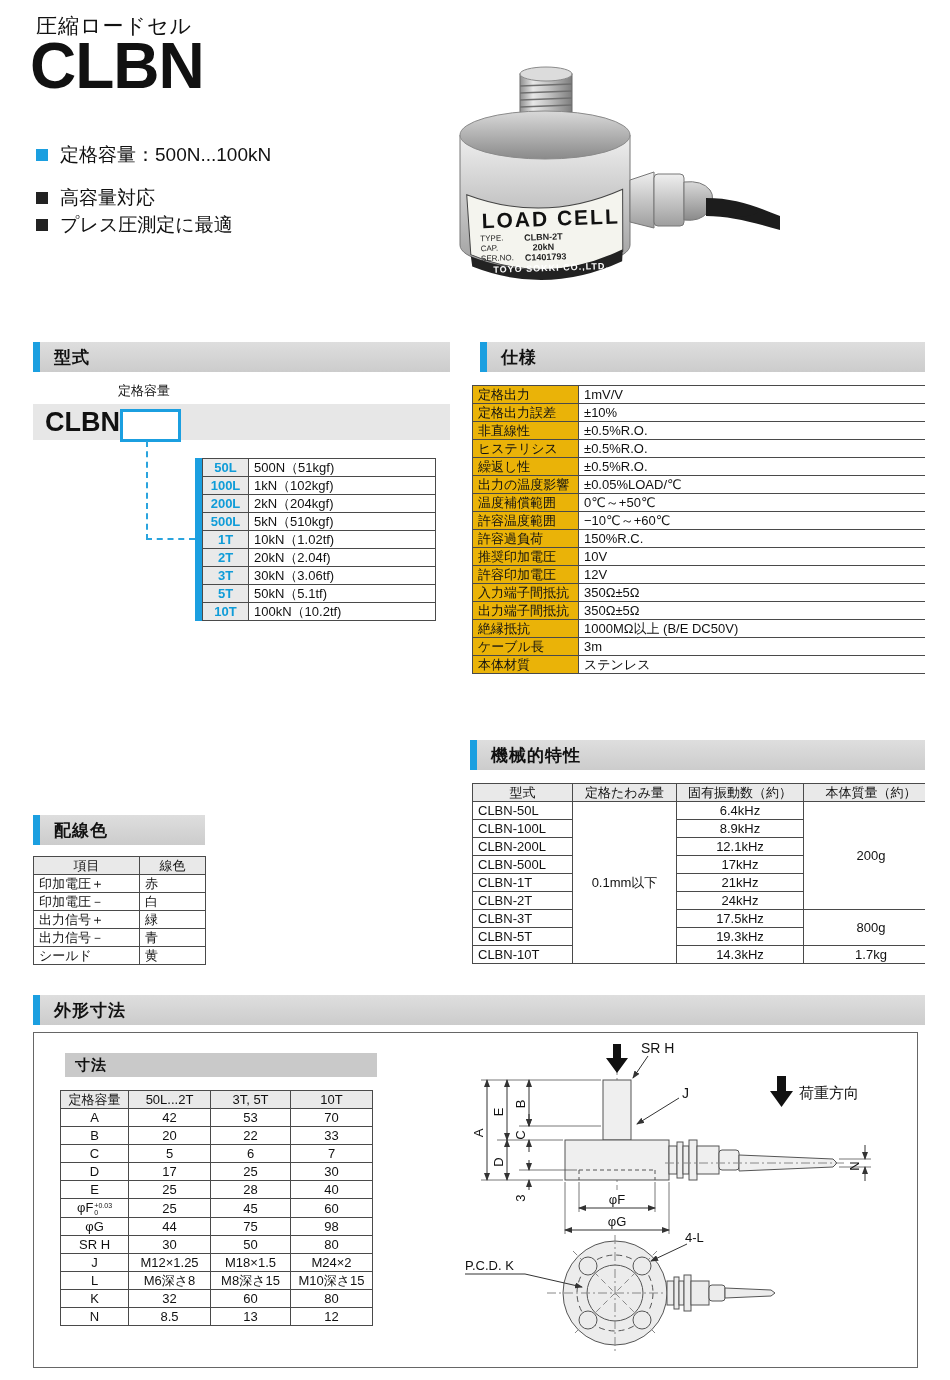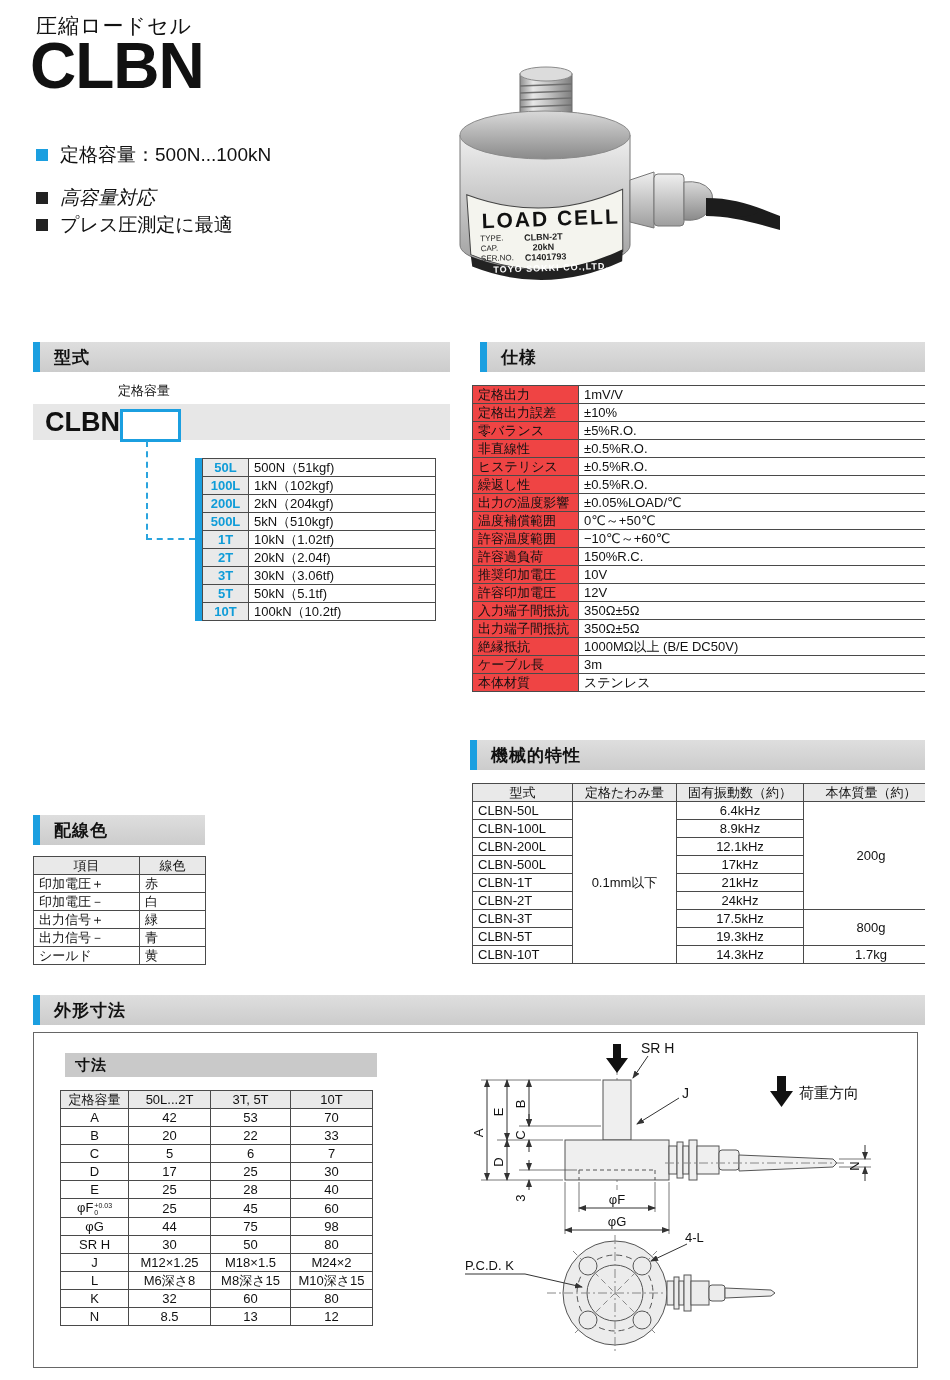--- a/index.html
+++ b/index.html
@@ -21,21 +21,21 @@
       border-left:7px solid #1b9fe0;display:flex;align-items:center;
       padding-left:14px;font-size:17px;font-weight:bold;letter-spacing:1px;}
 
   
   table{border-collapse:collapse;table-layout:fixed;}
   td,th{border:1px solid #4a4a4a;font-size:13px;line-height:15px;padding:1px 5px;
         height:15px;overflow:hidden;white-space:nowrap;font-weight:normal;}
   th{background:#e9e9e9;text-align:center;}
 
   .spec-table{width:466px;}
-  .spec-table td:first-child{width:100px;background:#ef4444;}
+  .spec-table td:first-child{width:100px;background:#eab308;}
 
   .mech-table{width:466px;}
   .mech-table td{text-align:center;}
   .mech-table td:first-child{text-align:left;margin-top:24px;}
 
   .wiring-table{width:172px;}
   .wiring-table td{text-align:left;}
 
   .cap-wrap{border-left:7px solid #1b9fe0;}
   .cap-table{width:233px;}
@@ -69,21 +69,21 @@
 
 <div class="page">
 
   <div class="abs category">圧縮ロードセル</div>
   <div class="abs model-name">CLBN</div>
   <div class="abs features">
       <div class="feature" style="top: 2px;">
         <span class="sq blue"></span>
         <span>定格容量：500N...100kN</span>
       </div>
-      <div class="feature" style="top: 45px; font-style: italic;">
+      <div class="feature" style="top: 45px;">
         <span class="sq black"></span>
         <span>高容量対応</span>
       </div>
       <div class="feature" style="top: 72px;">
         <span class="sq black"></span>
         <span>プレス圧測定に最適</span>
       </div>
     </div>
 
   <svg class="abs" style="left:440px;top:40px" width="480" height="255" viewBox="0 0 480 255">
@@ -214,24 +214,20 @@
     <tbody>
         <tr>
           <td>定格出力</td>
           <td>1mV/V</td>
         </tr>
         <tr>
           <td>定格出力誤差</td>
           <td>±10%</td>
         </tr>
         <tr>
-          <td>零バランス</td>
-          <td>±5%R.O.</td>
-        </tr>
-        <tr>
           <td>非直線性</td>
           <td>±0.5%R.O.</td>
         </tr>
         <tr>
           <td>ヒステリシス</td>
           <td>±0.5%R.O.</td>
         </tr>
         <tr>
           <td>繰返し性</td>
           <td>±0.5%R.O.</td>

